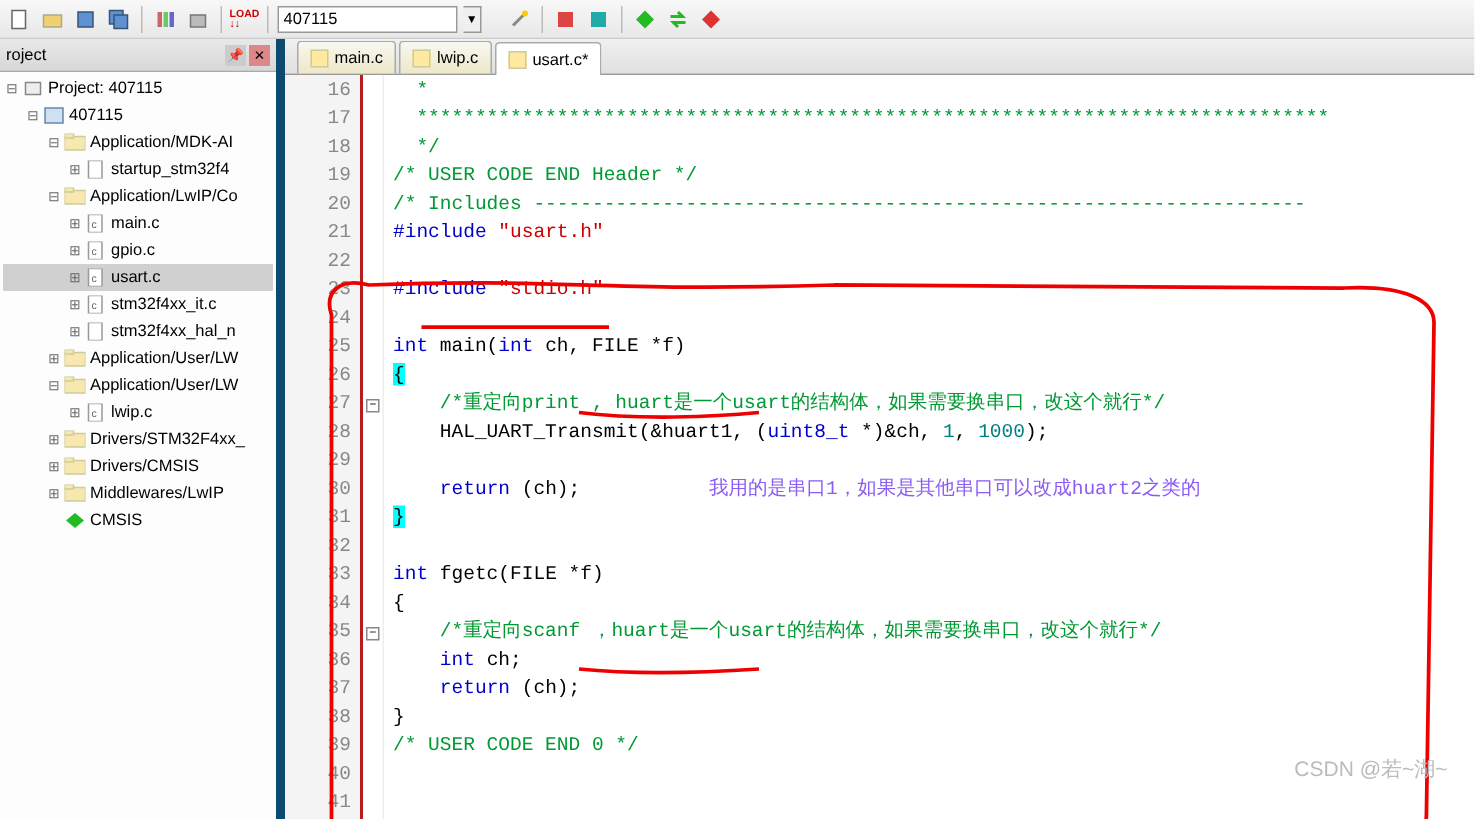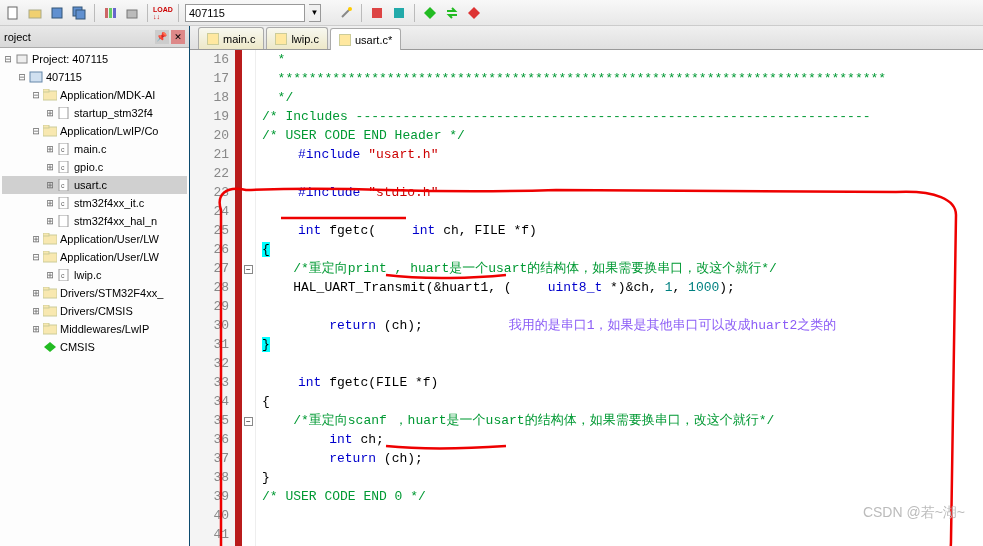--- a/index.html
+++ b/index.html
@@ -6,21 +6,21 @@
     body { font-family: Tahoma, Arial, sans-serif; font-size: 11px; color: #000; background: #fff; overflow: hidden; }
     
     .toolbar { height: 26px; background: linear-gradient(#f8f8f8, #e8e8e8); border-bottom: 1px solid #ccc; display: flex; align-items: center; padding: 0 4px; gap: 4px; }
     .toolbar-icon { width: 18px; height: 18px; display: flex; align-items: center; justify-content: center; cursor: pointer; }
     .toolbar-sep { width: 1px; height: 18px; background: #bbb; margin: 0 2px; }
     .toolbar-input { width: 120px; height: 18px; border: 1px solid #999; font-size: 11px; padding: 0 3px; background: #fff; }
     .toolbar-dropdown { width: 12px; height: 18px; border: 1px solid #999; border-left: none; background: #f0f0f0; display: flex; align-items: center; justify-content: center; font-size: 8px; }
     
     .main { display: flex; height: calc(100vh - 26px); }
     
-    .sidebar { width: 190px; background: #fdfdfd; border-right: 1px solid #0c4a6e; display: flex; flex-direction: column; }
+    .sidebar { width: 190px; background: #fdfdfd; border-right: 6px solid #0c4a6e; display: flex; flex-direction: column; }
     .sidebar-header { height: 22px; background: linear-gradient(#e8e8e8, #d8d8d8); display: flex; align-items: center; justify-content: space-between; padding: 0 4px; font-size: 11px; border-bottom: 1px solid #aaa; }
     .sidebar-controls { display: flex; gap: 2px; }
     .sidebar-btn { width: 14px; height: 14px; background: #d88; display: flex; align-items: center; justify-content: center; font-size: 9px; }
     .sidebar-btn.pin { background: #ccc; }
     
     .tree { flex: 1; overflow: auto; padding: 2px; font-size: 11px; }
     .tree-node { display: flex; align-items: center; height: 18px; cursor: pointer; white-space: nowrap; }
     .tree-toggle { width: 12px; display: inline-flex; justify-content: center; color: #666; font-size: 9px; }
     .tree-icon { width: 16px; height: 14px; display: inline-flex; align-items: center; justify-content: center; margin-right: 2px; }
     .tree-label { }
@@ -29,29 +29,29 @@
     .indent-2 { padding-left: 28px; }
     .indent-3 { padding-left: 42px; }
     
     .editor-area { flex: 1; display: flex; flex-direction: column; background: #fff; position: relative; }
     .tabs { height: 24px; background: linear-gradient(#f0f0f0, #e0e0e0); display: flex; align-items: flex-end; border-bottom: 1px solid #999; padding-left: 8px; }
     .tab { height: 22px; padding: 0 8px; background: linear-gradient(#f8f8f0, #ede8c8); border: 1px solid #aaa; border-bottom: none; border-radius: 3px 3px 0 0; display: flex; align-items: center; gap: 4px; margin-right: 2px; font-size: 11px; cursor: pointer; }
     .tab.active { background: #fff; position: relative; top: 1px; }
     .tab-icon { width: 12px; height: 12px; background: #ffe8a0; border: 1px solid #cc9; display: inline-block; }
     
     .code { flex: 1; display: flex; background: #fff; font-family: "Courier New", monospace; font-size: 13px; line-height: 19px; overflow: hidden; position: relative; }
-    .gutter { width: 52px; background: #f4f4f4; border-right: 7px solid #b91c1c; text-align: right; padding-right: 6px; color: #888; }
+    .gutter { width: 52px; background: #f4f4f4; border-right: 2px solid #b91c1c; text-align: right; padding-right: 6px; color: #888; }
     .gutter-line { height: 19px; position: relative; }
     .fold-col { width: 14px; border-right: 1px solid #eee; }
     .fold-mark { display: inline-block; width: 9px; height: 9px; border: 1px solid #888; font-size: 8px; line-height: 7px; text-align: center; background: #fff; margin-left: 2px; }
     .code-lines { flex: 1; padding-left: 6px; position: relative; }
     .line { height: 19px; white-space: pre; }
     
     .c-comment { color: #009933; }
-    .c-keyword { color: #0000cc; margin-left: 36px; }
+    .c-keyword { color: #0000cc; }
     .c-string { color: #cc0000; }
     .c-num { color: #008080; }
     .c-annot { color: #8b5cf6; }
     .brace-hl { background: #00ffff; }
     
     .red-overlay { position: absolute; pointer-events: none; }
     .watermark { position: absolute; right: 18px; bottom: 24px; color: #bbb; font-size: 14px; font-family: sans-serif; pointer-events: none; }
     
     svg { display: block; }
   </style>
@@ -387,27 +387,27 @@
       <div class="code-lines" id="codelines">
         <svg class="red-overlay" style="left:-60px;top:0;width:800px;height:520px;">
           <path d="M 50,140 C 30,135 20,145 25,160 L 25,500 C 25,510 35,510 60,508 L 740,510 C 755,510 755,500 755,490 L 760,165 C 760,150 740,140 700,142 L 360,140 C 200,145 180,135 50,140 Z" stroke="#e00" stroke-width="2.5" fill="none"></path>
           <line x1="85" y1="168" x2="210" y2="168" stroke="#e00" stroke-width="2.5"></line>
           <path d="M 190,225 C 230,230 280,228 310,225" stroke="#e00" stroke-width="2.5" fill="none"></path>
           <path d="M 190,396 C 230,400 280,398 310,396" stroke="#e00" stroke-width="2.5" fill="none"></path>
         </svg>
       <div class="line"><span class="c-comment">  *</span></div>
           <div class="line"><span class="c-comment">  ******************************************************************************</span></div>
           <div class="line"><span class="c-comment">  */</span></div>
+          <div class="line"><span class="c-comment">/* USER CODE END Header */</span></div>
           <div class="line"><span class="c-comment">/* Includes ------------------------------------------------------------------</span></div>
-          <div class="line"><span class="c-comment">/* USER CODE END Header */</span></div>
           <div class="line"><span class="c-keyword">#include </span><span class="c-string">"usart.h"</span></div>
           <div class="line"></div>
           <div class="line"><span class="c-keyword">#include </span><span class="c-string">"stdio.h"</span></div>
           <div class="line"></div>
-          <div class="line"><span class="c-keyword">int</span><span> fgetc(</span><span class="c-keyword">int</span><span> ch, FILE *f)</span></div>
+          <div class="line"><span class="c-keyword">int</span><span> main(</span><span class="c-keyword">int</span><span> ch, FILE *f)</span></div>
           <div class="line"><span class="brace-hl">{</span></div>
           <div class="line"><span class="c-comment">    /*重定向print , huart是一个usart的结构体，如果需要换串口，改这个就行*/</span></div>
           <div class="line"><span>    HAL_UART_Transmit(&amp;huart1, (</span><span class="c-keyword">uint8_t</span><span> *)&amp;ch, </span><span class="c-num">1</span><span>, </span><span class="c-num">1000</span><span>);</span></div>
           <div class="line"></div>
           <div class="line"><span>    </span><span class="c-keyword">return</span><span> (ch);           </span><span class="c-annot">我用的是串口1，如果是其他串口可以改成huart2之类的</span></div>
           <div class="line"><span class="brace-hl">}</span></div>
           <div class="line"></div>
           <div class="line"><span class="c-keyword">int</span><span> fgetc(FILE *f)</span></div>
           <div class="line"><span>{</span></div>
           <div class="line"><span class="c-comment">    /*重定向scanf ，huart是一个usart的结构体，如果需要换串口，改这个就行*/</span></div>

